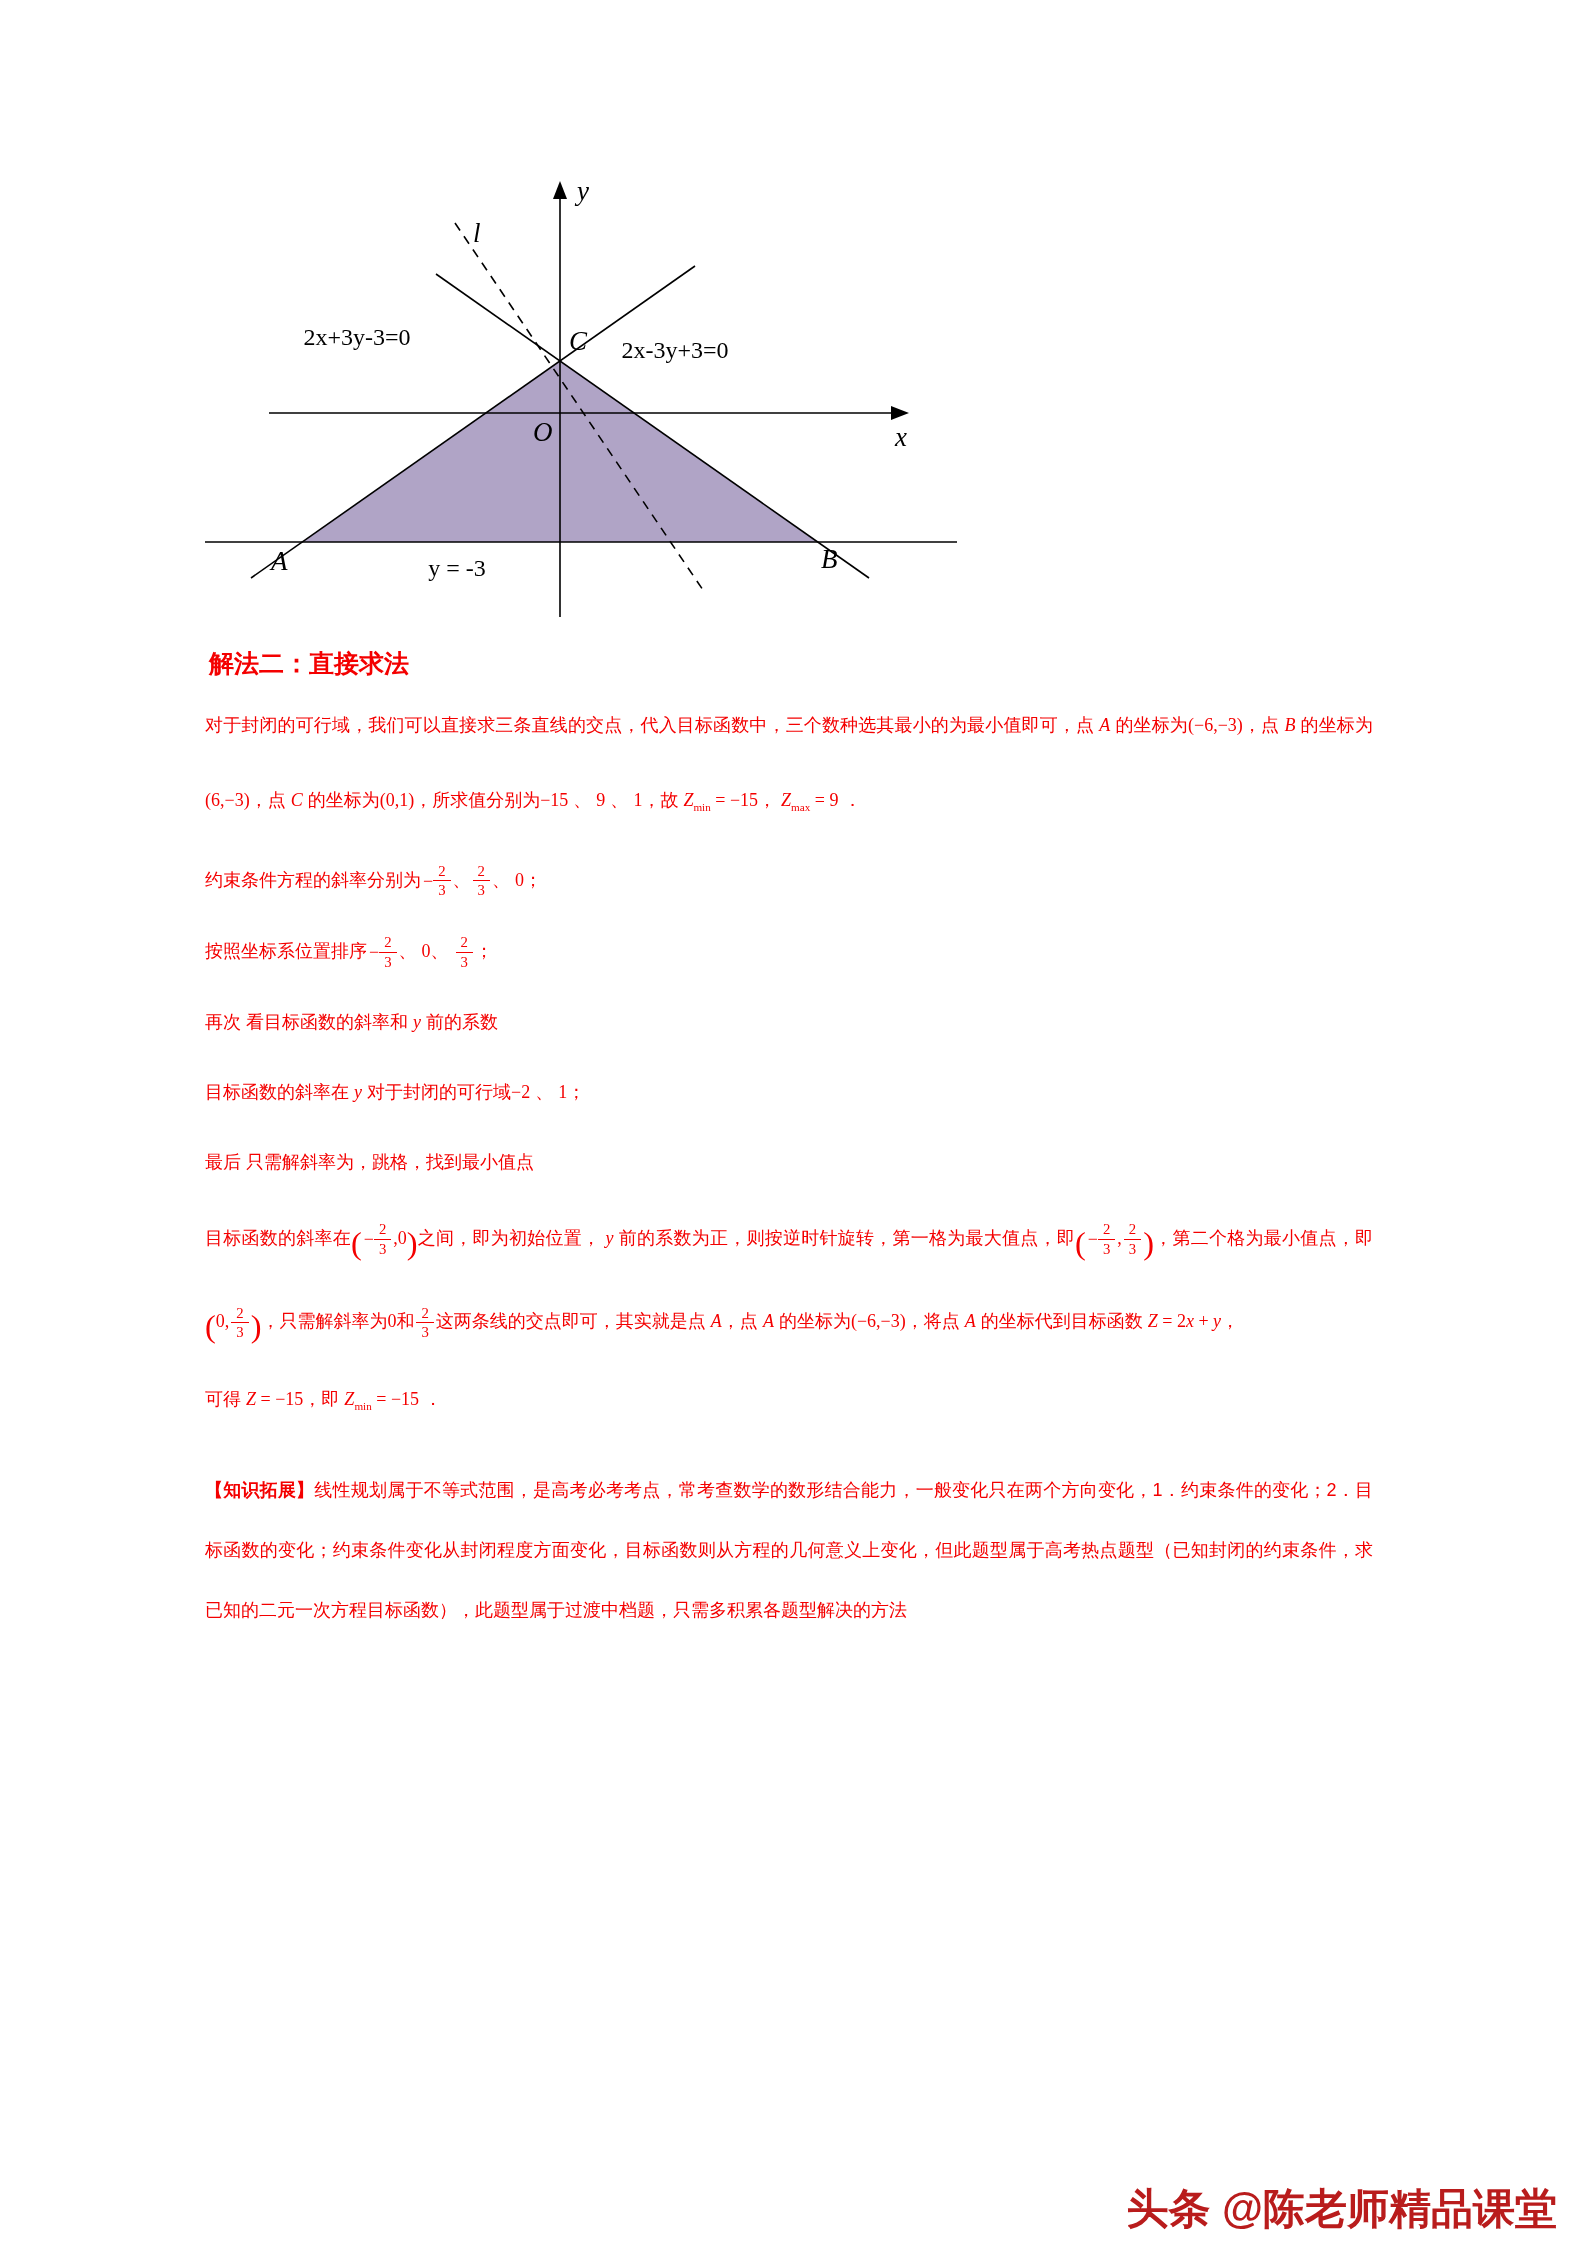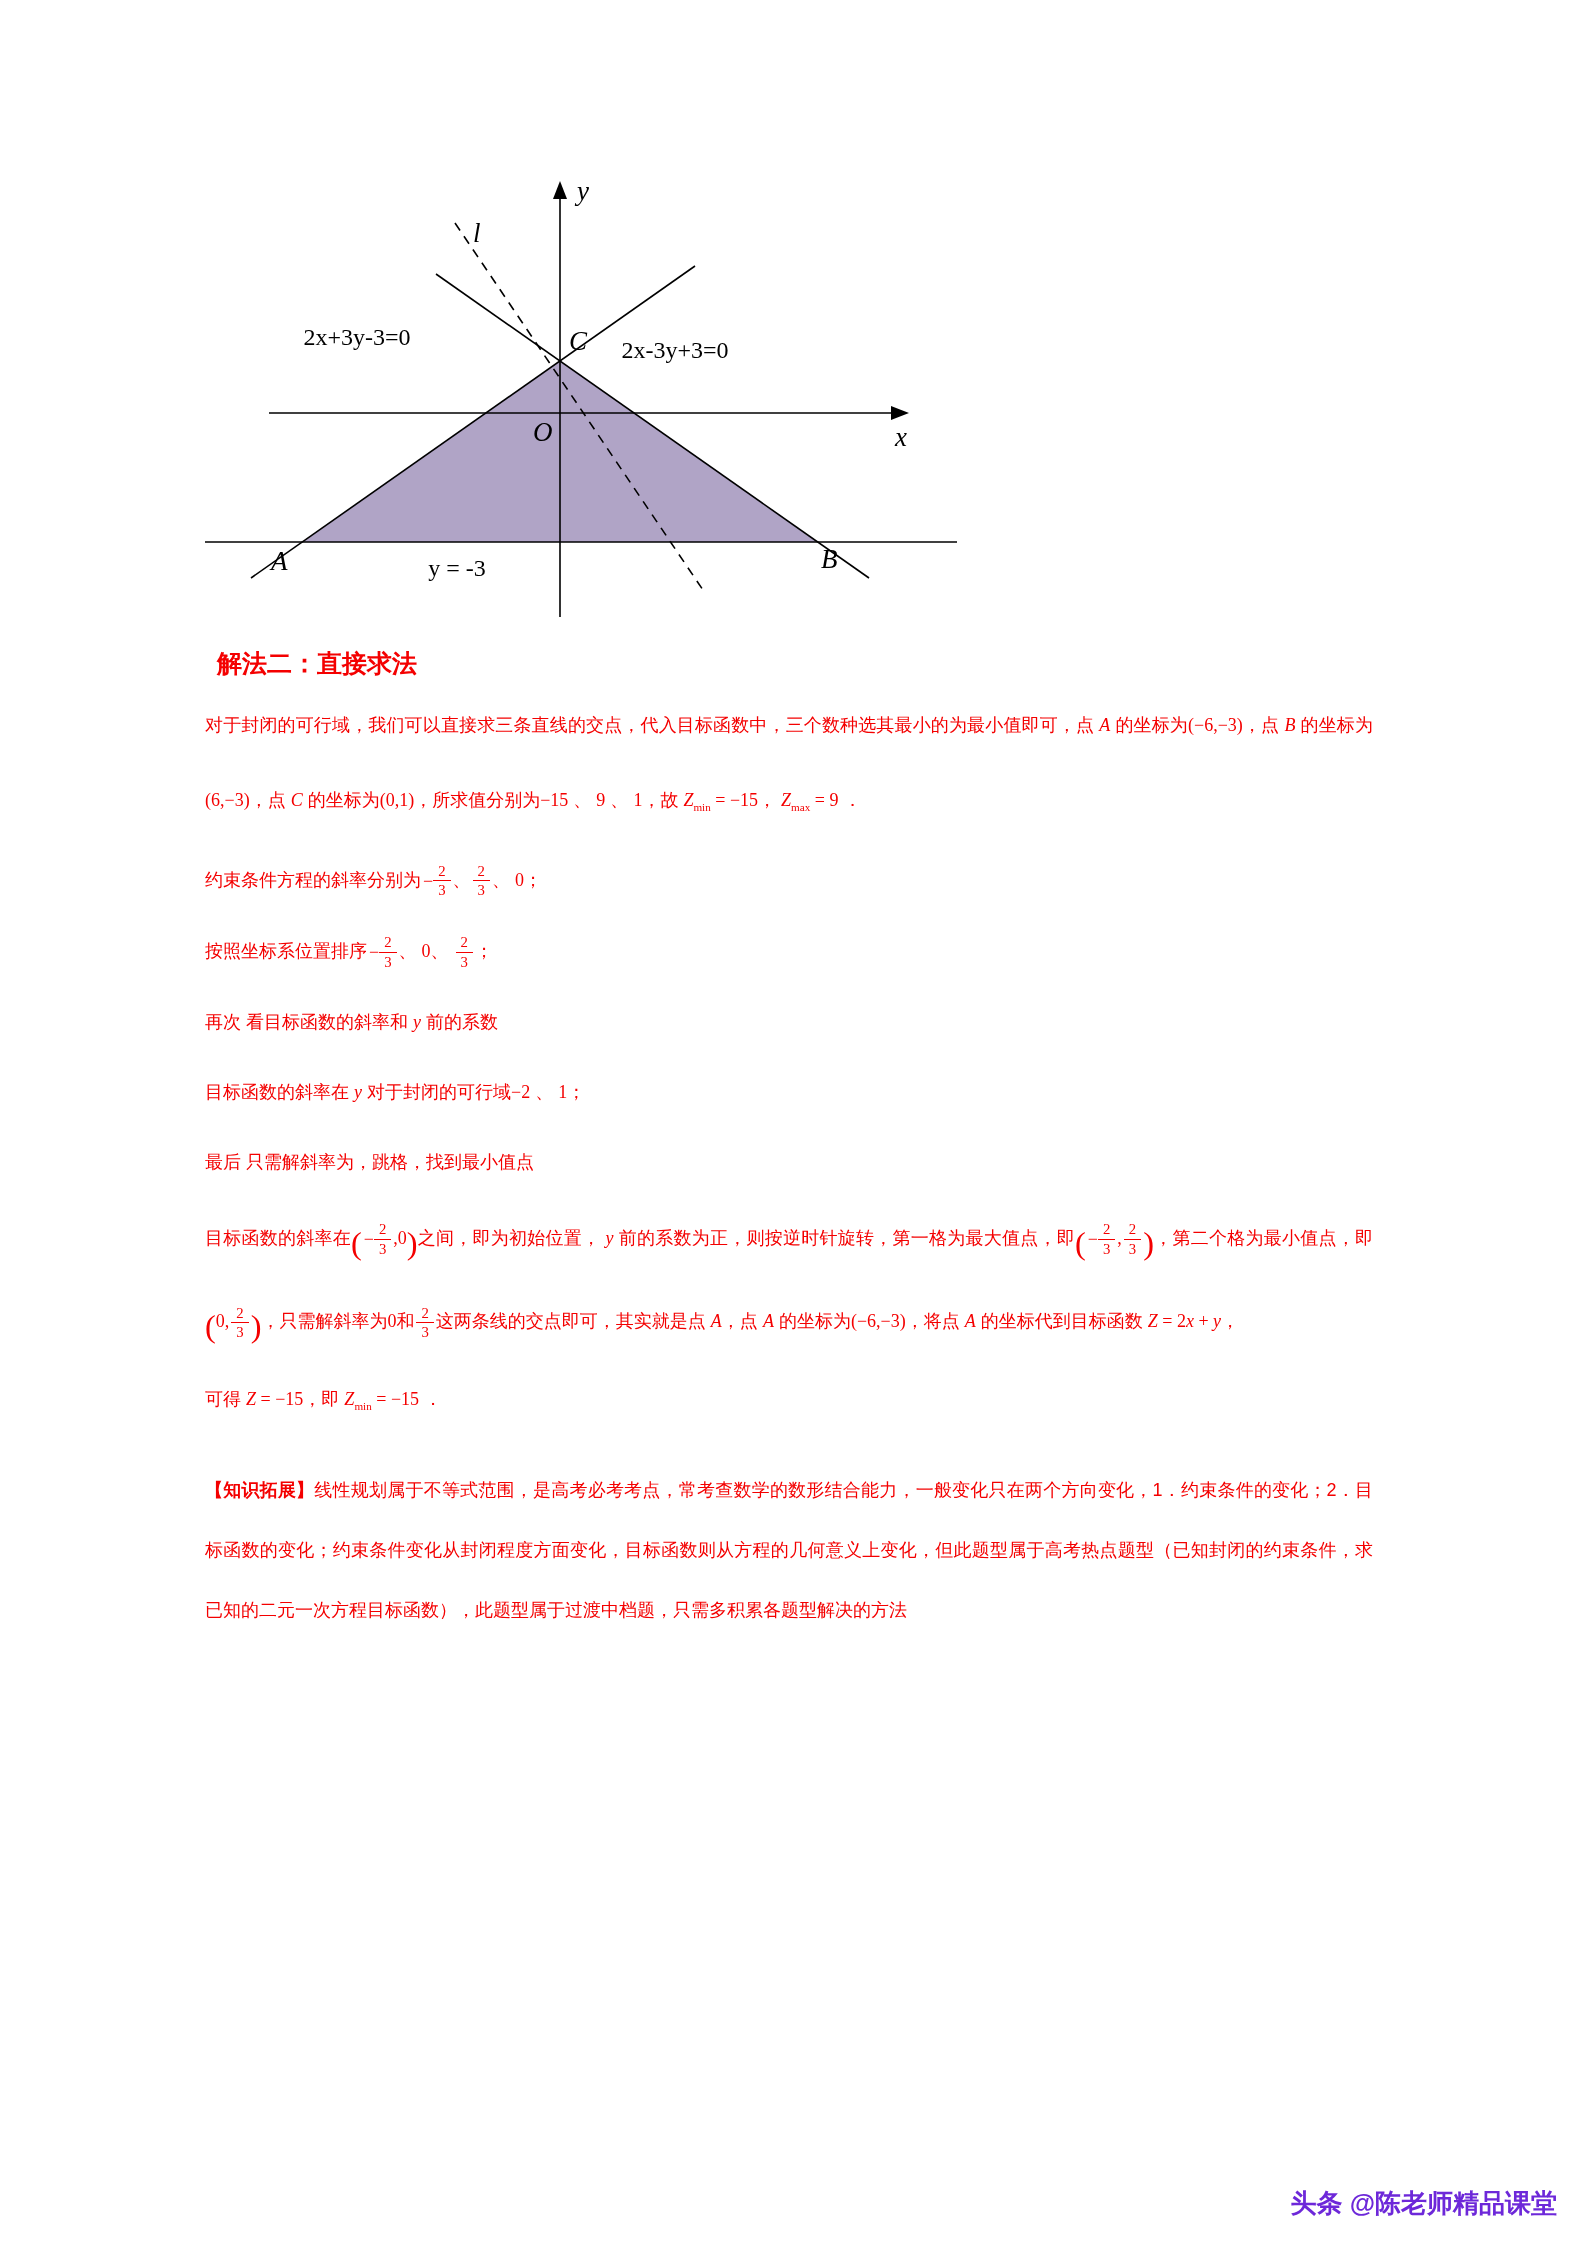--- a/index.html
+++ b/index.html
@@ -5,37 +5,37 @@
   html,body{margin:0;padding:0;}
   body{
     width:1587px;height:2245px;background:#ffffff;position:relative;overflow:hidden;
     font-family:"Liberation Sans",sans-serif;color:#f40000;
   }
   .page{position:absolute;left:205px;top:168px;width:1168px;}
   .figure{width:760px;height:455px;margin:0;}
   .figure svg text{font-family:"Liberation Serif",serif;fill:#000;}
   .figure .lbl{font-size:27px;font-style:italic;}
   .figure .eq{font-size:24px;font-style:normal;}
-  .hd{font-size:25px;font-weight:bold;color:#f40000;margin:24px 0 8px 12px;}
+  .hd{font-size:25px;font-weight:bold;color:#f40000;margin:24px 0 8px 4px;}
   p{font-size:18px;margin:0;text-align:justify;}
   .ln{line-height:70px;text-align:left;}
   .lh75{line-height:75px;}
   .lh82{line-height:82px;}
   .lh60{line-height:60px;margin-top:16px;}
   .tx{}
   .bx{font-weight:bold;}
   .mv{font-family:"Liberation Serif",serif;font-style:italic;}
   .mn{font-family:"Liberation Serif",serif;}
   .fwrap{display:inline-flex;align-items:center;vertical-align:middle;font-family:"Liberation Serif",serif;margin:0 2px;}
   .frac{display:inline-block;text-align:center;font-size:0.82em;line-height:1.12;vertical-align:middle;}
   .fnum{display:block;border-bottom:1.5px solid currentColor;padding:0 5px 1px 5px;}
   .fden{display:block;padding-top:1px;}
   .bigp{font-family:"Liberation Serif",serif;font-size:1.8em;line-height:0;vertical-align:-0.30em;}
   sub.msub{font-family:"Liberation Serif",serif;font-style:normal;font-size:0.62em;}
-  .watermark{position:absolute;right:30px;bottom:24px;font-size:26px;font-weight:bold;color:#6d28d9;}
+  .watermark{position:absolute;right:30px;bottom:8px;font-size:42px;font-weight:bold;color:#b91c1c;}
 </style>
 </head>
 <body>
 
 <div class="page">
 
   <div class="figure">
     <svg viewBox="0 0 760 455" width="760" height="455">
 
       <polygon points="97,374 613,374 355,193" fill="#b0a4c6"></polygon>

